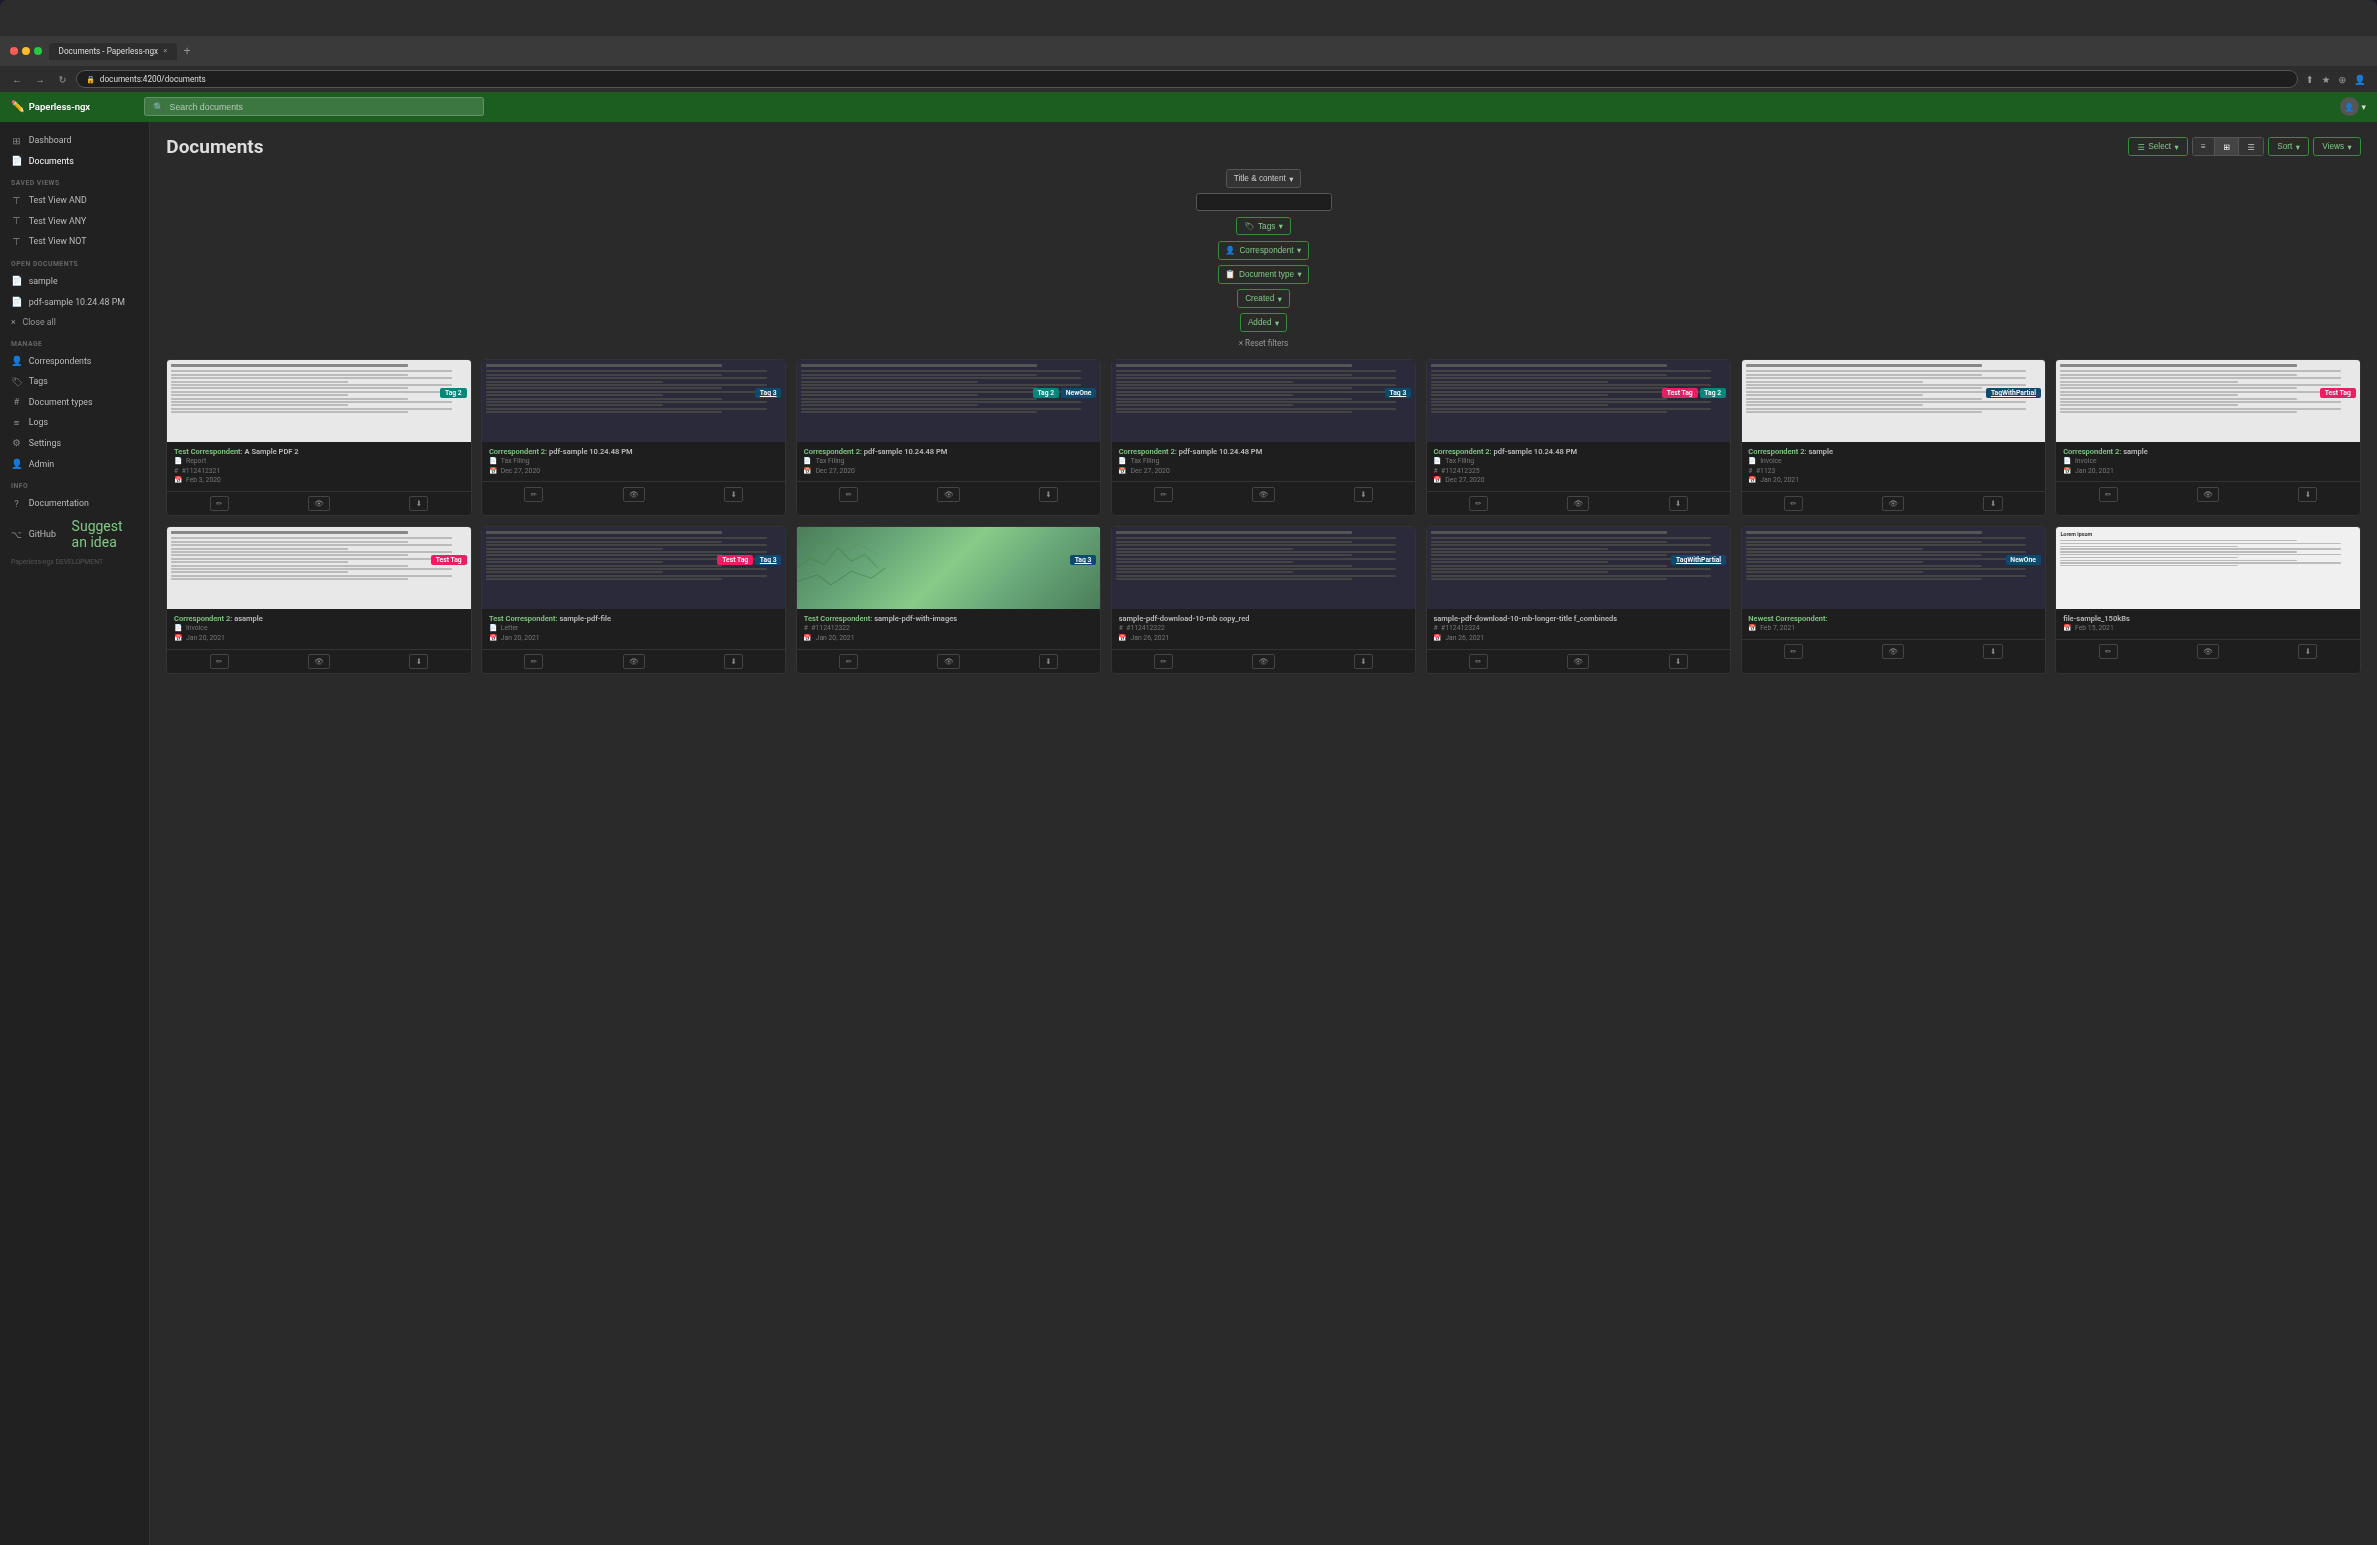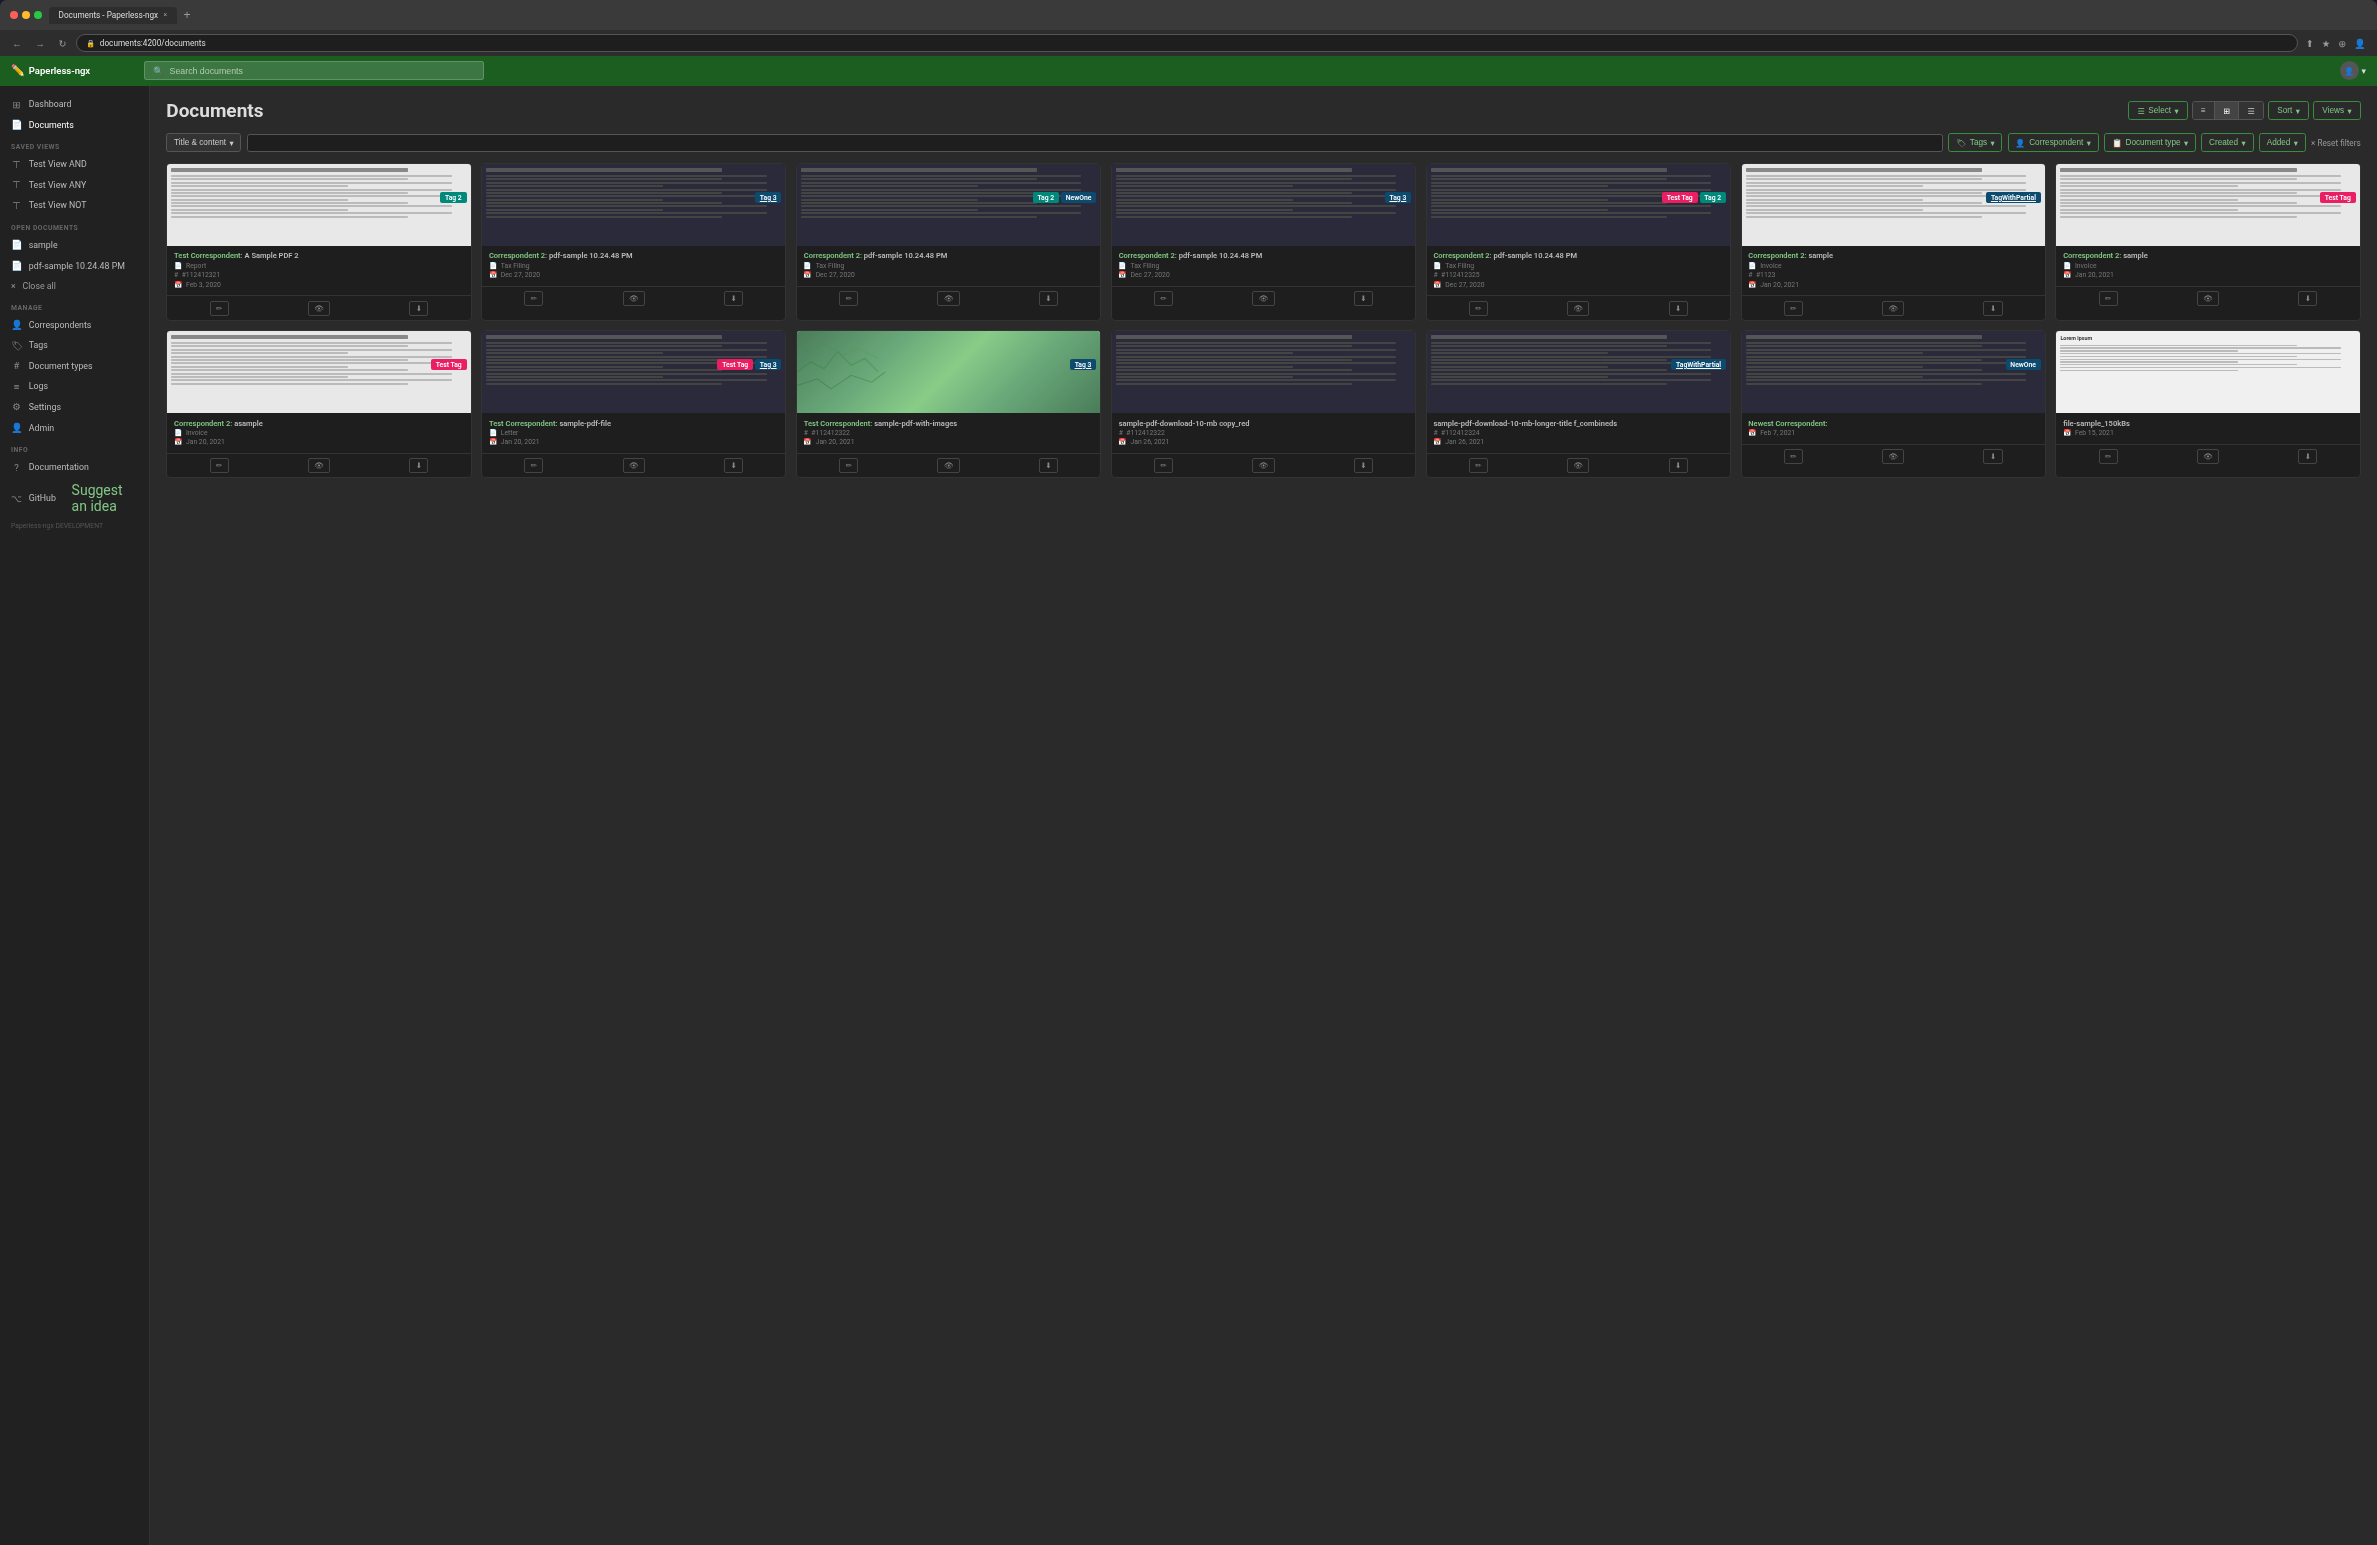--- a/index.html
+++ b/index.html
@@ -16,20 +16,21 @@
       background: #2d2d2d;
       border-radius: 6.8px 6.8px 0 0;
       overflow: hidden;
     }
     .browser-titlebar {
       background: #3a3a3a;
       padding: 6.8px 9.5px;
       display: flex;
       align-items: center;
       gap: 6.8px;
+      margin-top: 36px;
     }
     .traffic-lights {
       display: flex;
       gap: 4.1px;
     }
     .traffic-light {
       width: 8.2px;
       height: 8.2px;
       border-radius: 50%;
     }
@@ -270,20 +271,21 @@
     .btn-group .btn:last-child { border-right: none; }
     .btn-group .btn.active { background: #444; color: #fff; }
 
     
     .filter-bar {
       display: flex;
       align-items: center;
       gap: 5.4px;
       margin-bottom: 11px;
       flex-wrap: wrap;
+      flex-direction: column;
     }
     .filter-btn {
       display: inline-flex;
       align-items: center;
       gap: 3.4px;
       padding: 3.4px 6.8px;
       border-radius: 2.7px;
       font-size: 8.2px;
       cursor: pointer;
       border: 0.7px solid #555;

